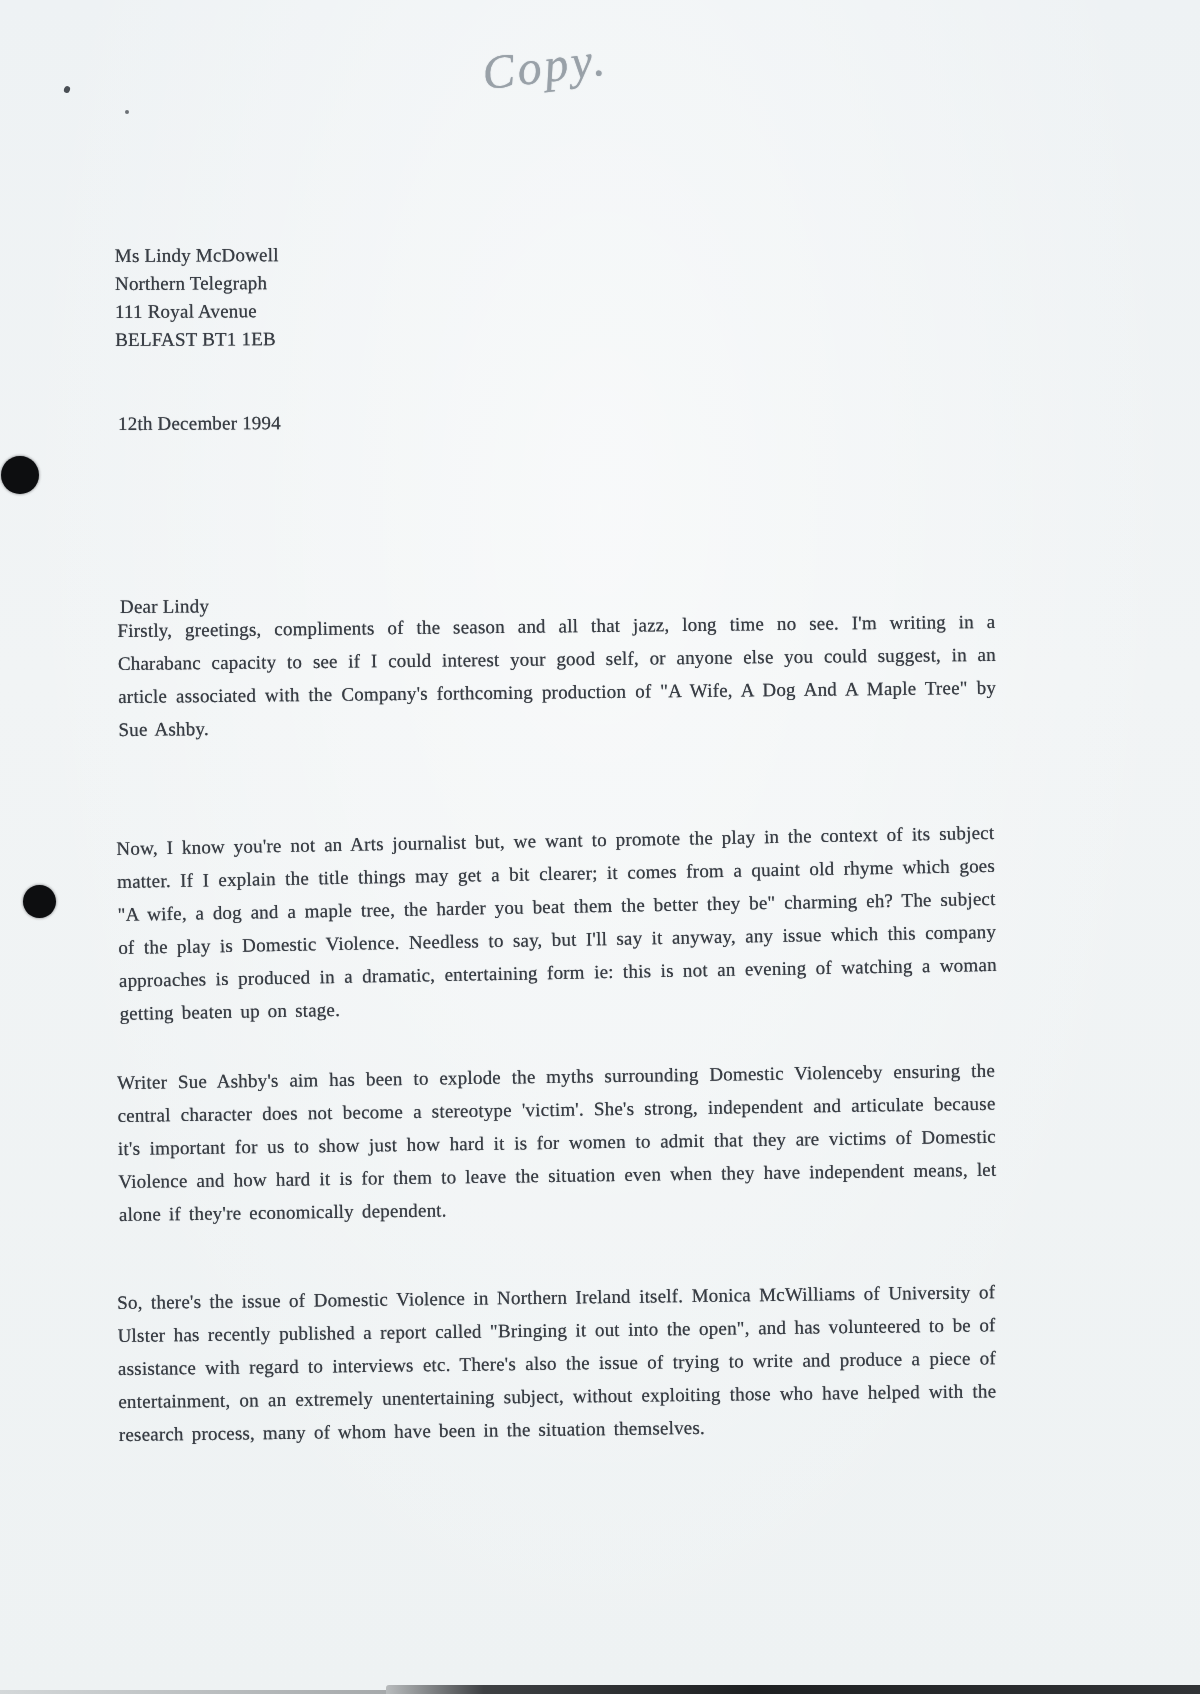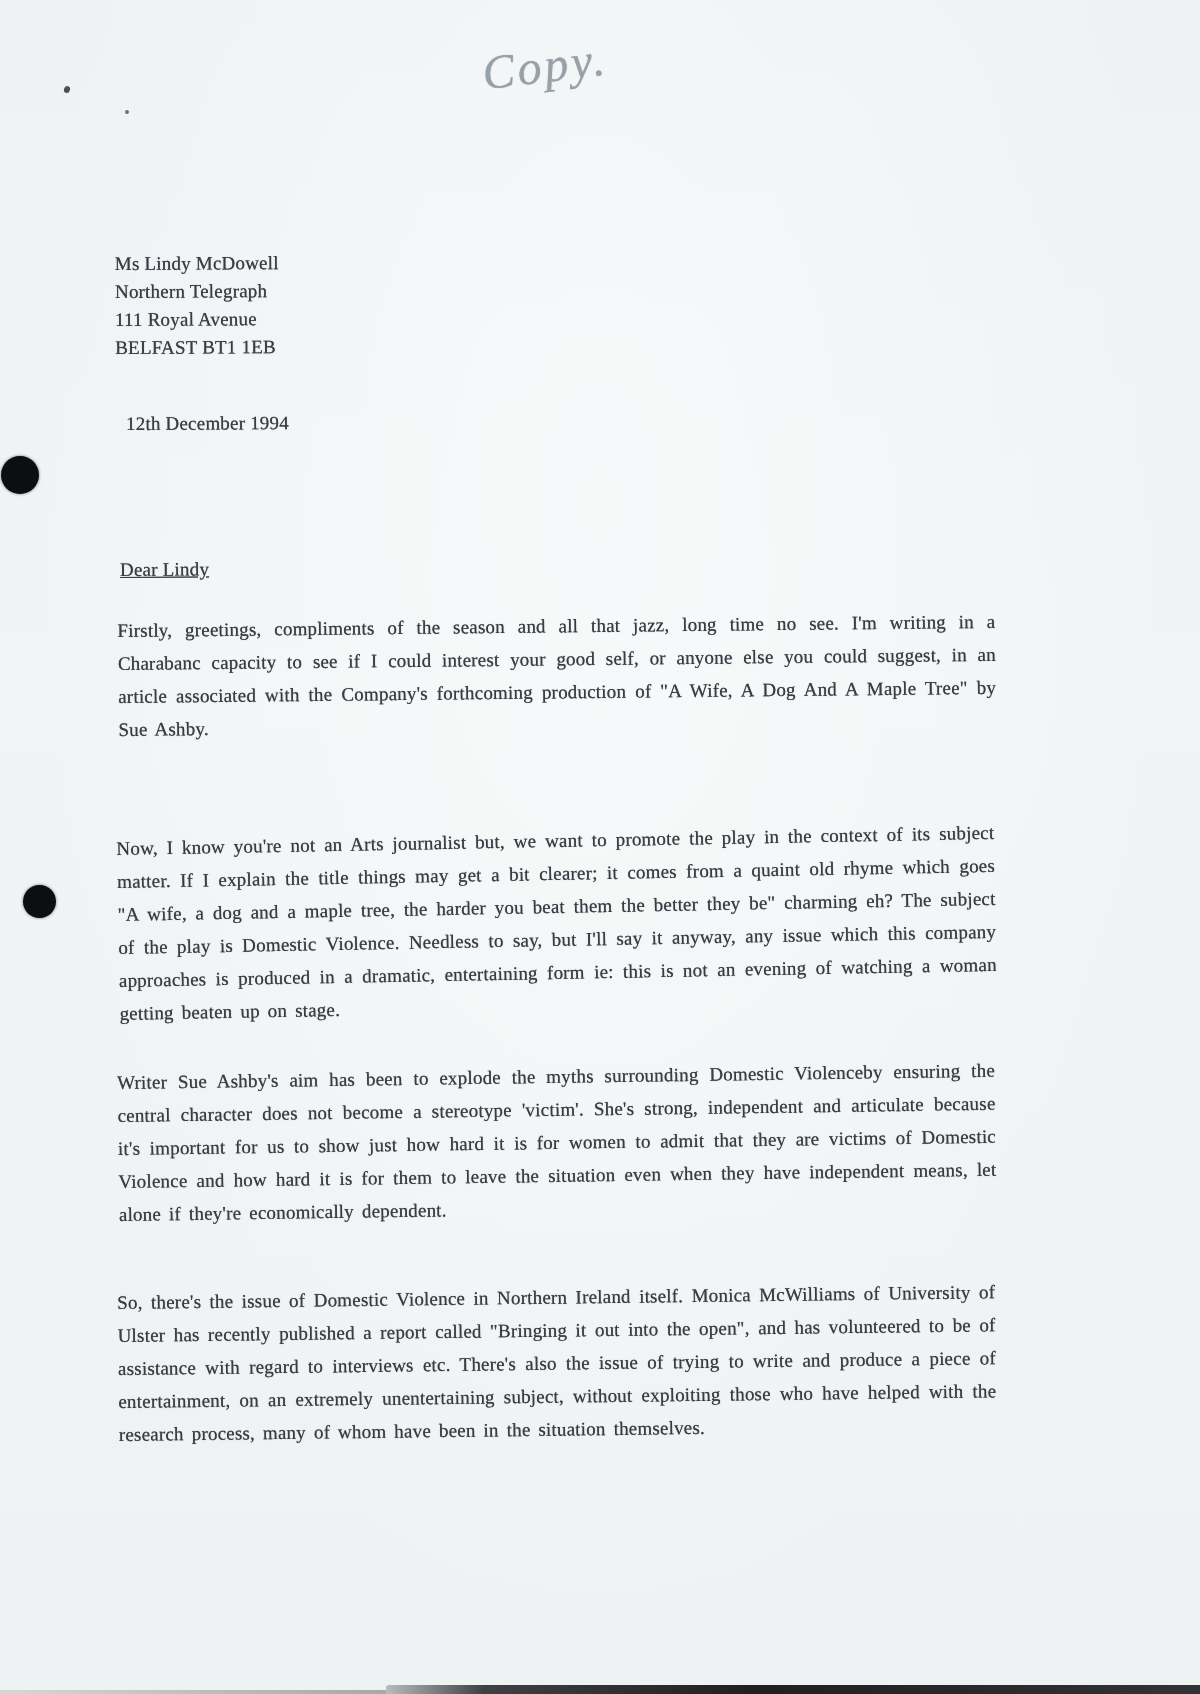--- a/index.html
+++ b/index.html
@@ -27,40 +27,38 @@
     font-size: 48px;
     font-style: italic;
     color: #99a1a8;
     transform: rotate(-7deg);
     letter-spacing: 3px;
     text-shadow: 0 0 1px rgba(150,158,165,0.8);
   }
   .address-block {
     position: absolute;
     left: 115px;
-    top: 250px;
+    top: 242px;
     line-height: 28px;
     transform: rotate(-0.3deg);
     transform-origin: 0 50%;
   }
   .date-line {
     position: absolute;
     left: 118px;
     top: 413px;
     transform: rotate(-0.3deg);
     transform-origin: 0 50%;
-    margin-left: 8px;
   }
   .salutation {
     position: absolute;
     left: 120px;
-    top: 559px;
+    top: 596px;
     transform: rotate(-0.4deg);
     transform-origin: 0 50%;
-    text-decoration: underline;
   }
   .para {
     position: absolute;
     left: 118px;
     width: 878px;
     text-align: justify;
     line-height: 33px;
     word-spacing: 3px;
     transform-origin: 0 50%;
   }

